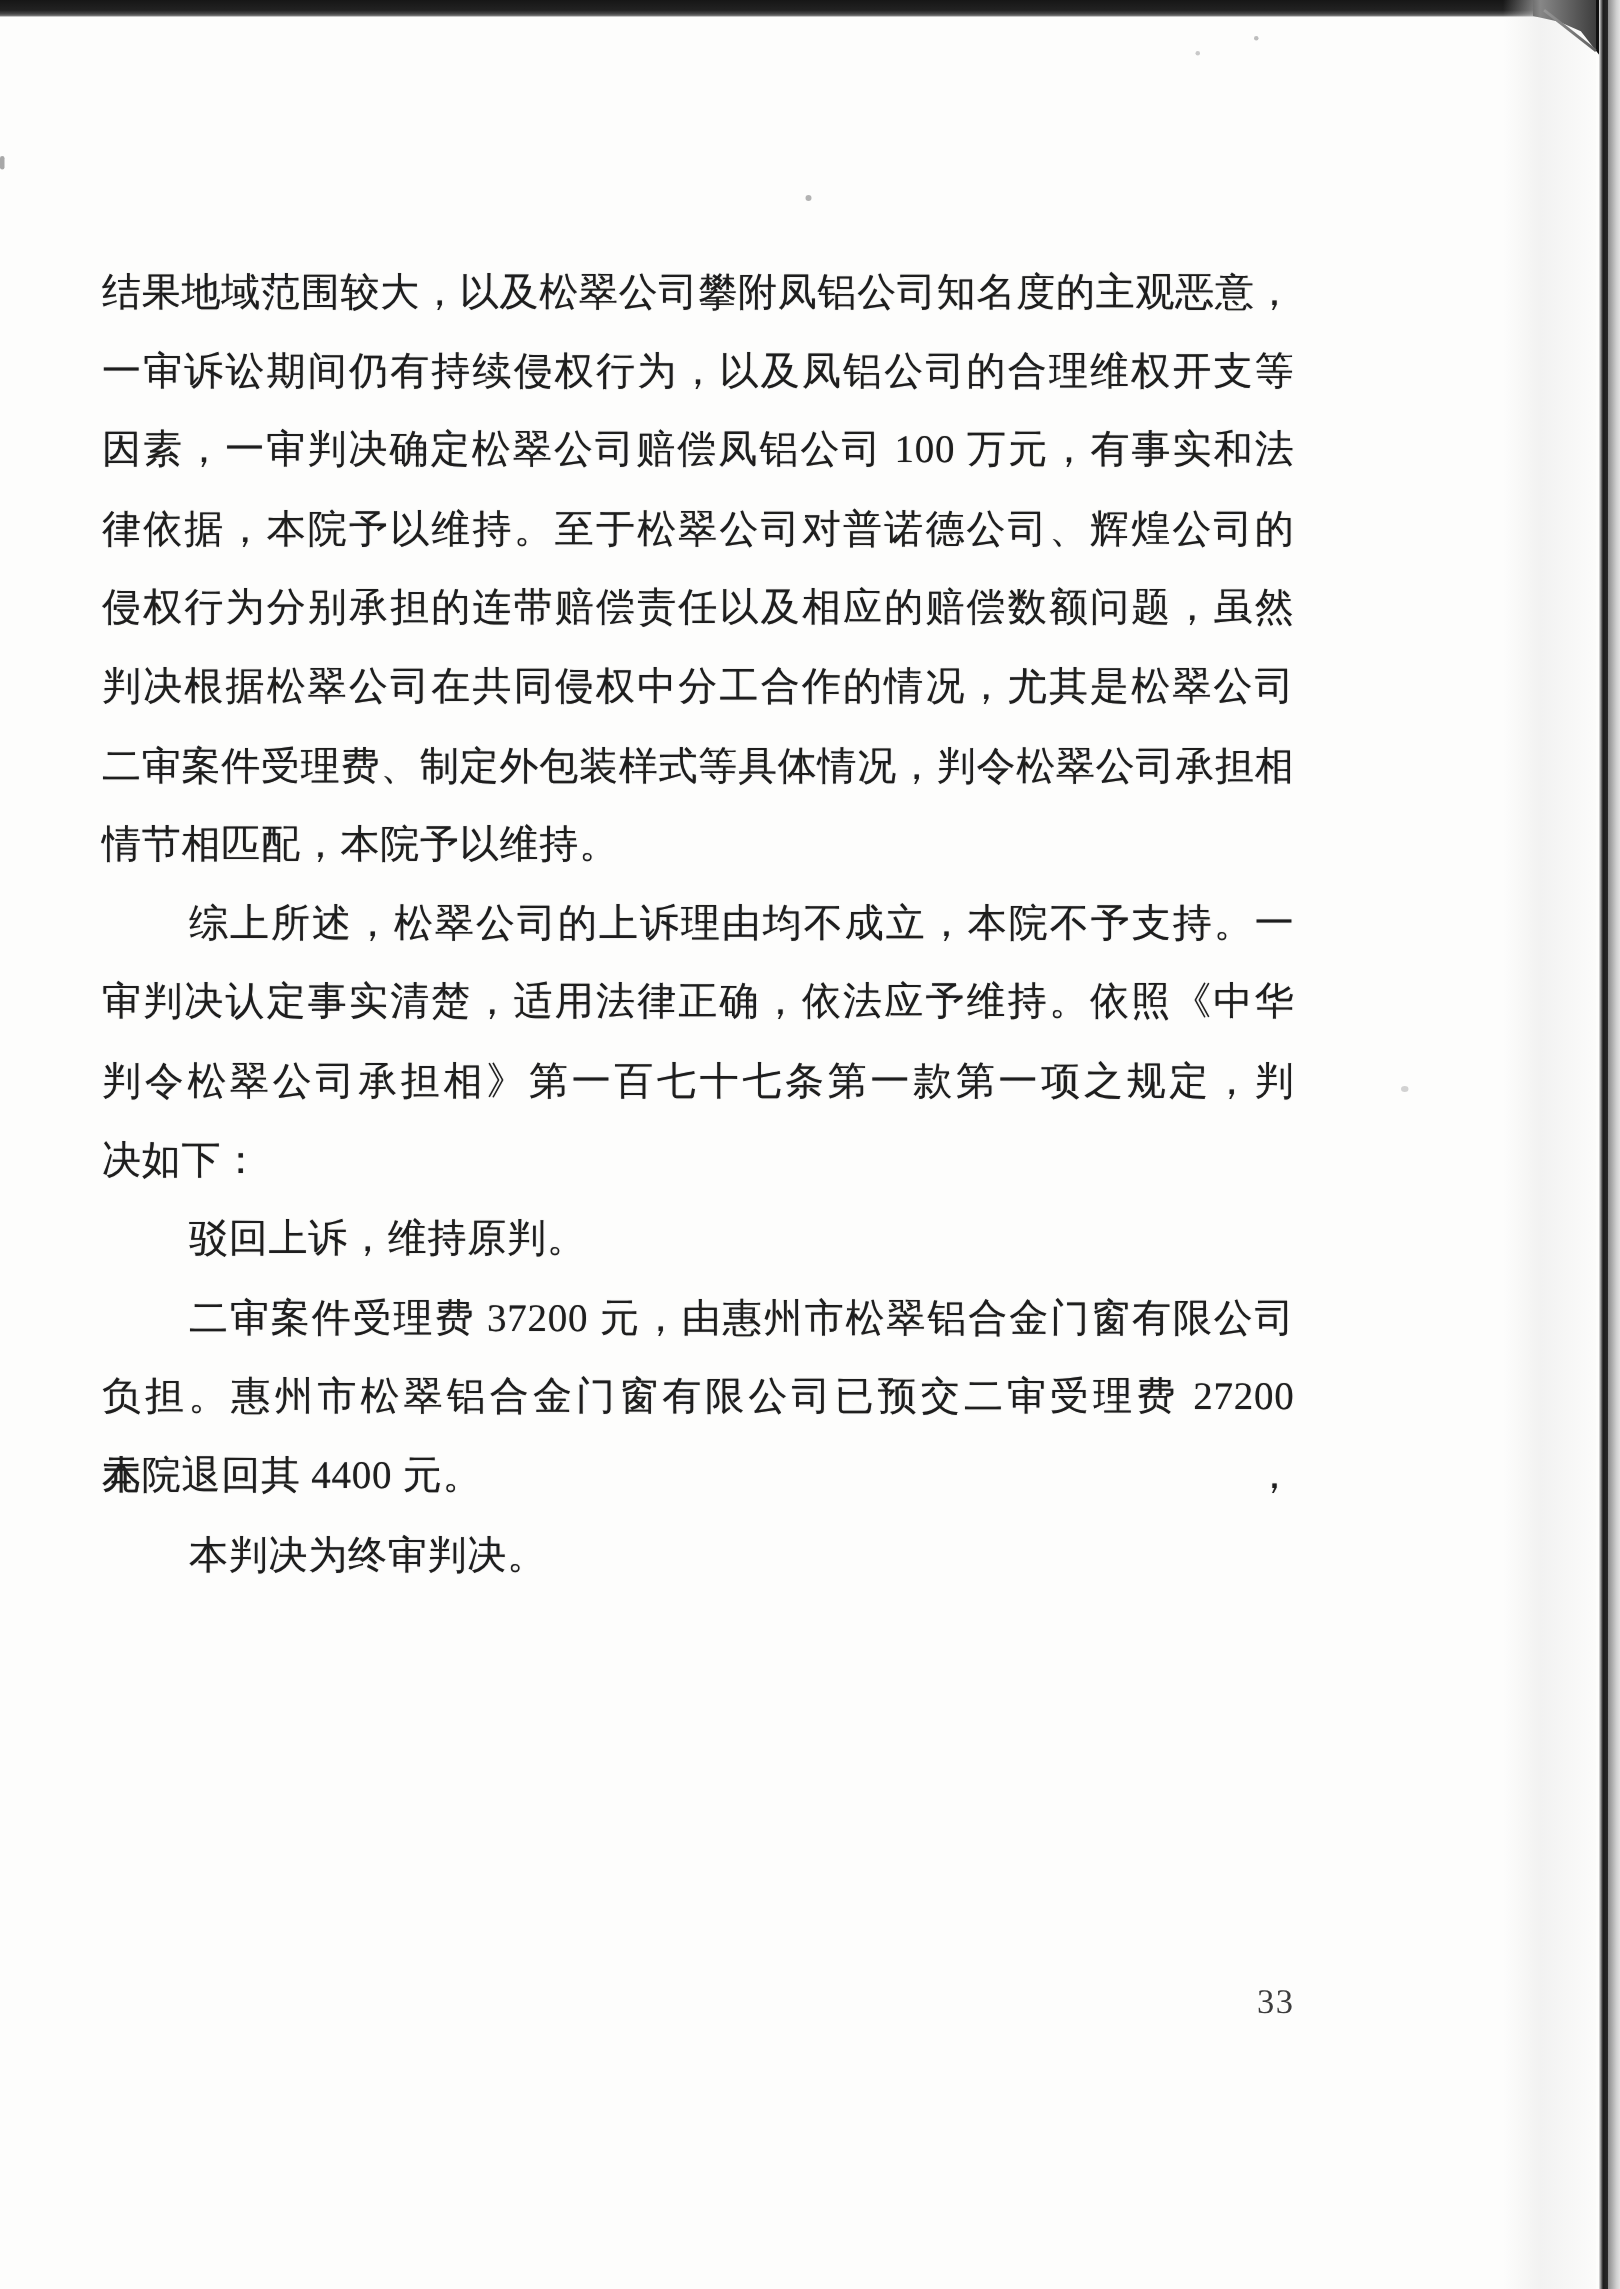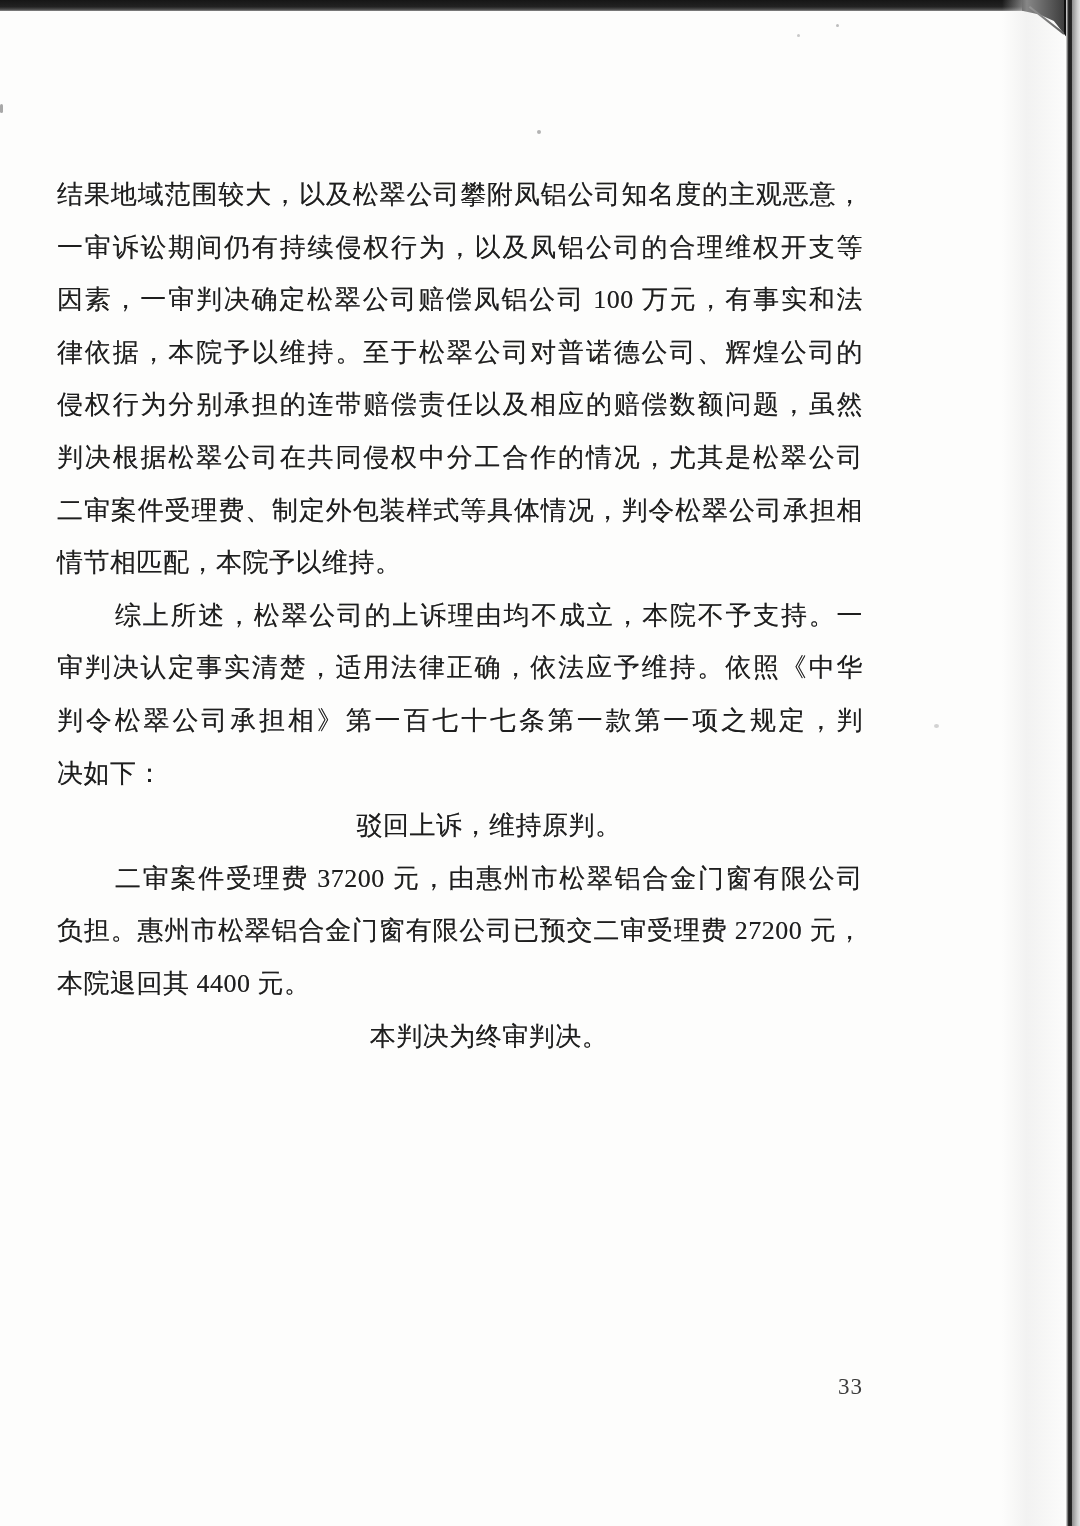--- a/index.html
+++ b/index.html
@@ -79,33 +79,34 @@
   }
   .text-line {
     height: 52.6px;
     line-height: 52.6px;
     font-size: 26px;
     letter-spacing: 0.5px;
     white-space: nowrap;
     text-align: left;
     color: #1e1e1e;
     text-shadow: 0 0 0.6px rgba(30,30,30,.55);
+    margin-left: 11px;
   }
   .text-line.fill {
     white-space: normal;
     text-align: justify;
     text-align-last: justify;
     text-justify: inter-character;
   }
-  .text-line.indent { text-indent: 58px; text-align: center; }
+  .text-line.indent { text-indent: 58px; }
 
   .page-number {
     position: absolute;
     left: 838px;
-    top: 1372px;
+    top: 1320px;
     font-size: 23px;
     line-height: 30px;
     color: #3c3c3c;
     letter-spacing: 1px;
   }
 </style>
 </head>
 <body>
 
 <div class="scan-page">

